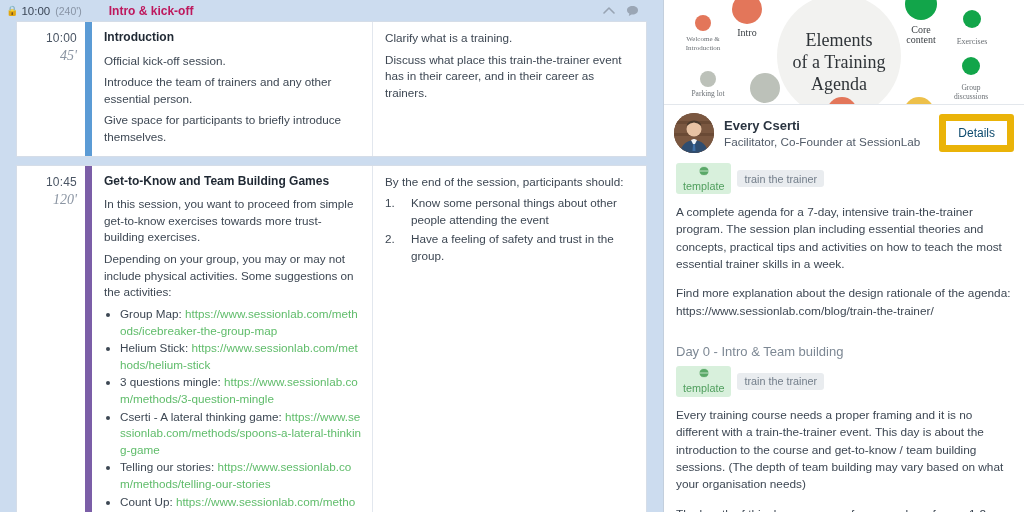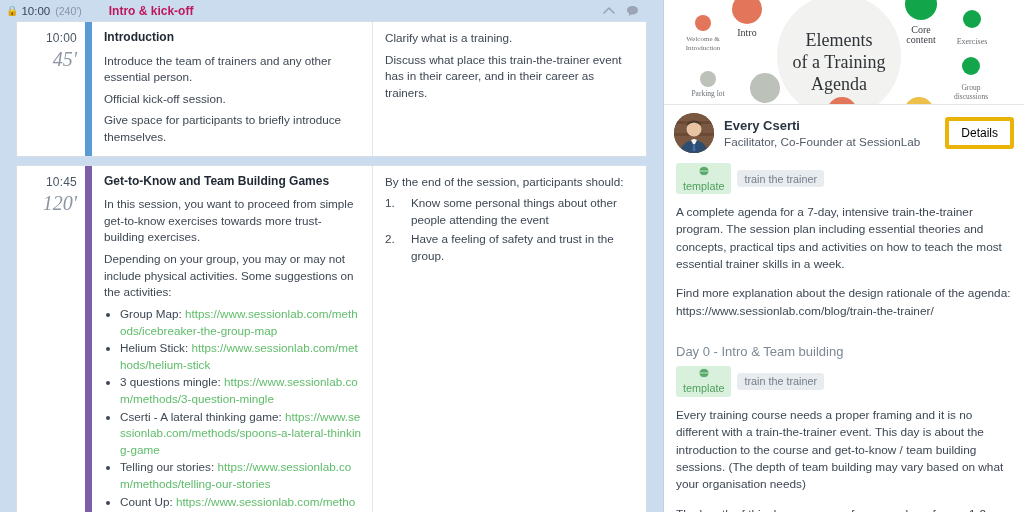--- a/index.html
+++ b/index.html
@@ -46,21 +46,21 @@
   }
   .block + .block { margin-top: 8px; }
   .blk-time {
     width: 68px; flex: 0 0 68px;
     padding: 9px 8px 8px 0;
     text-align: right;
     background: #fff;
   }
   .blk-time .t { font-size: 12px; color: #4a5564; letter-spacing: .2px; }
   .blk-time .d {
-    font-size: 20px; color: #8b95a3; font-style: italic;
+    font-size: 14px; color: #8b95a3; font-style: italic;
     margin-top: 3px; font-family: "Liberation Serif", serif;
   }
   .blk-bar { width: 7px; flex: 0 0 7px; }
   .blk-cols { flex: 1; display: flex; min-width: 0; }
   .blk-col {
     padding: 8px 11px 10px 12px;
     min-width: 0;
     font-size: 11.7px; line-height: 1.42; color: #3d4753;
   }
   .blk-col.left  { width: 281px; flex: 0 0 281px; border-right: 1px solid #e2e7ee; }
@@ -103,22 +103,22 @@
   }
   .avatar {
     width: 40px; height: 40px; border-radius: 50%;
     flex: 0 0 40px; overflow: hidden; background: #6b4a36;
     position: relative;
   }
   .author-txt { margin-left: 10px; flex: 1; min-width: 0; }
   .author-name { font-size: 13px; font-weight: bold; color: #2a3440; }
   .author-role { font-size: 11.7px; color: #515b68; margin-top: 2px; }
   .details-btn {
-    border: 4px solid #eab308; background: #fff; border-radius: 3px;
-    font-size: 12px; color: #000000; padding: 5px 12px;
+    border: 7px solid #eab308; background: #fff; border-radius: 3px;
+    font-size: 12px; color: #0c4a6e; padding: 5px 12px;
     font-family: "Liberation Sans", sans-serif; cursor: pointer;
   }
 
   .tpl-section { padding: 4px 12px 10px 12px; }
   .tpl-title { font-size: 13px; color: #62bd6e; margin-bottom: 7px; }
   .tpl-title.muted { color: #7d8894; }
   .tags { display: flex; gap: 6px; align-items: center; }
   .tag {
     font-size: 10.8px; border-radius: 3px; padding: 2.5px 7px;
     background: #e9ecef; color: #737e8a; white-space: nowrap;
@@ -166,22 +166,22 @@
 
     <div class="block">
       <div class="blk-time">
         <div class="t">10:00</div>
         <div class="d">45'</div>
       </div>
       <div class="blk-bar" style="background:#5b9bd5"></div>
       <div class="blk-cols">
         <div class="blk-col left">
           <h4>Introduction</h4>
+          <p>Official kick-off session.</p>
           <p>Introduce the team of trainers and any other essential person.</p>
-          <p>Official kick-off session.</p>
           <p>Give space for participants to briefly introduce themselves.</p>
         </div>
         <div class="blk-col right">
           <p>Clarify what is a training.</p>
           <p>Discuss what place this train-the-trainer event has in their career, and in their career as trainers.</p>
         </div>
       </div>
     </div>
 
     <div class="block">

